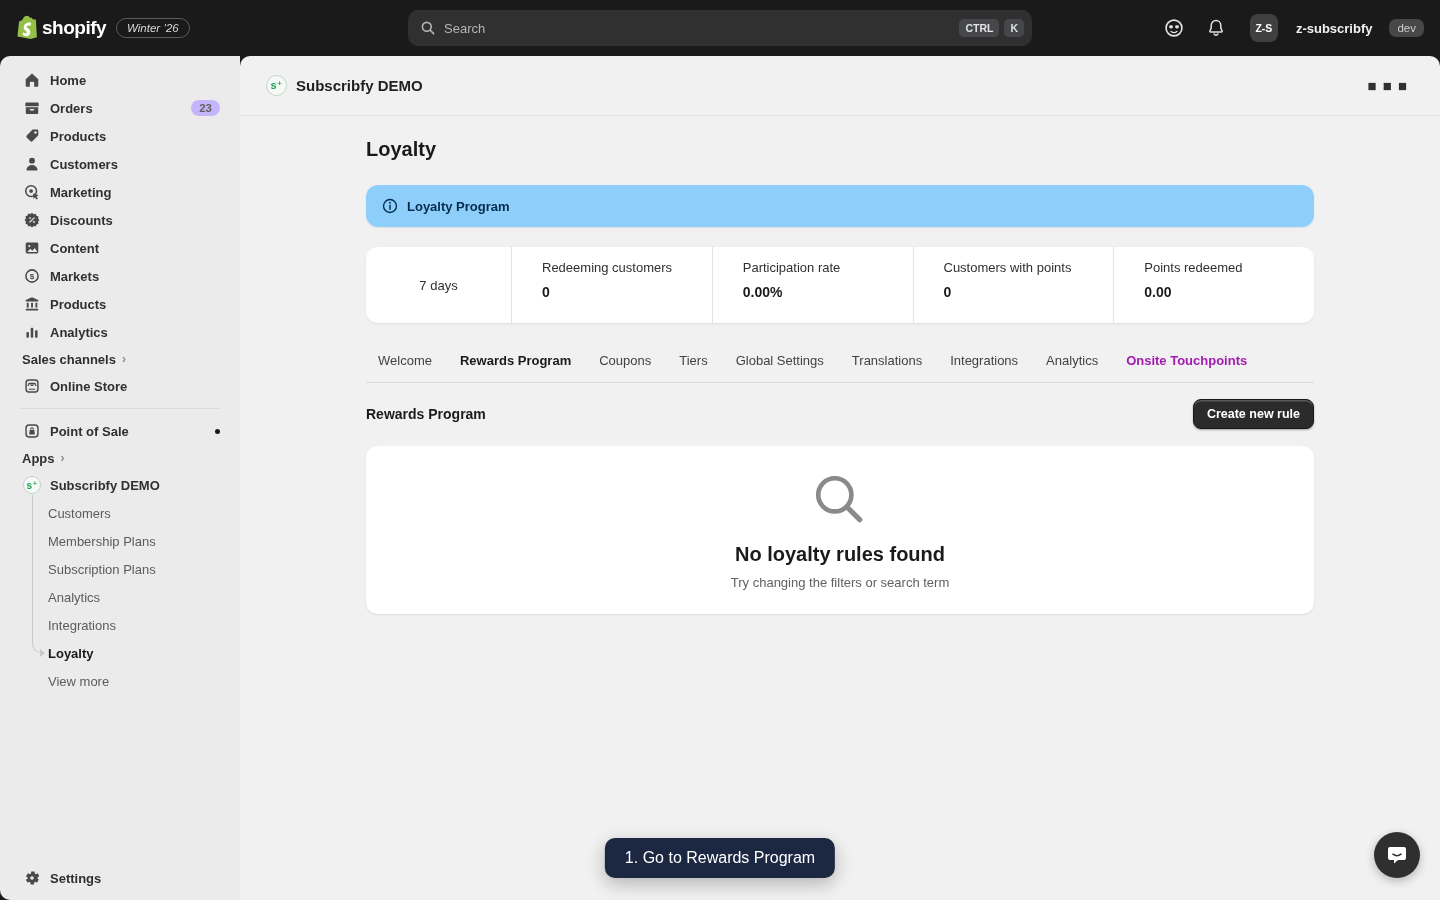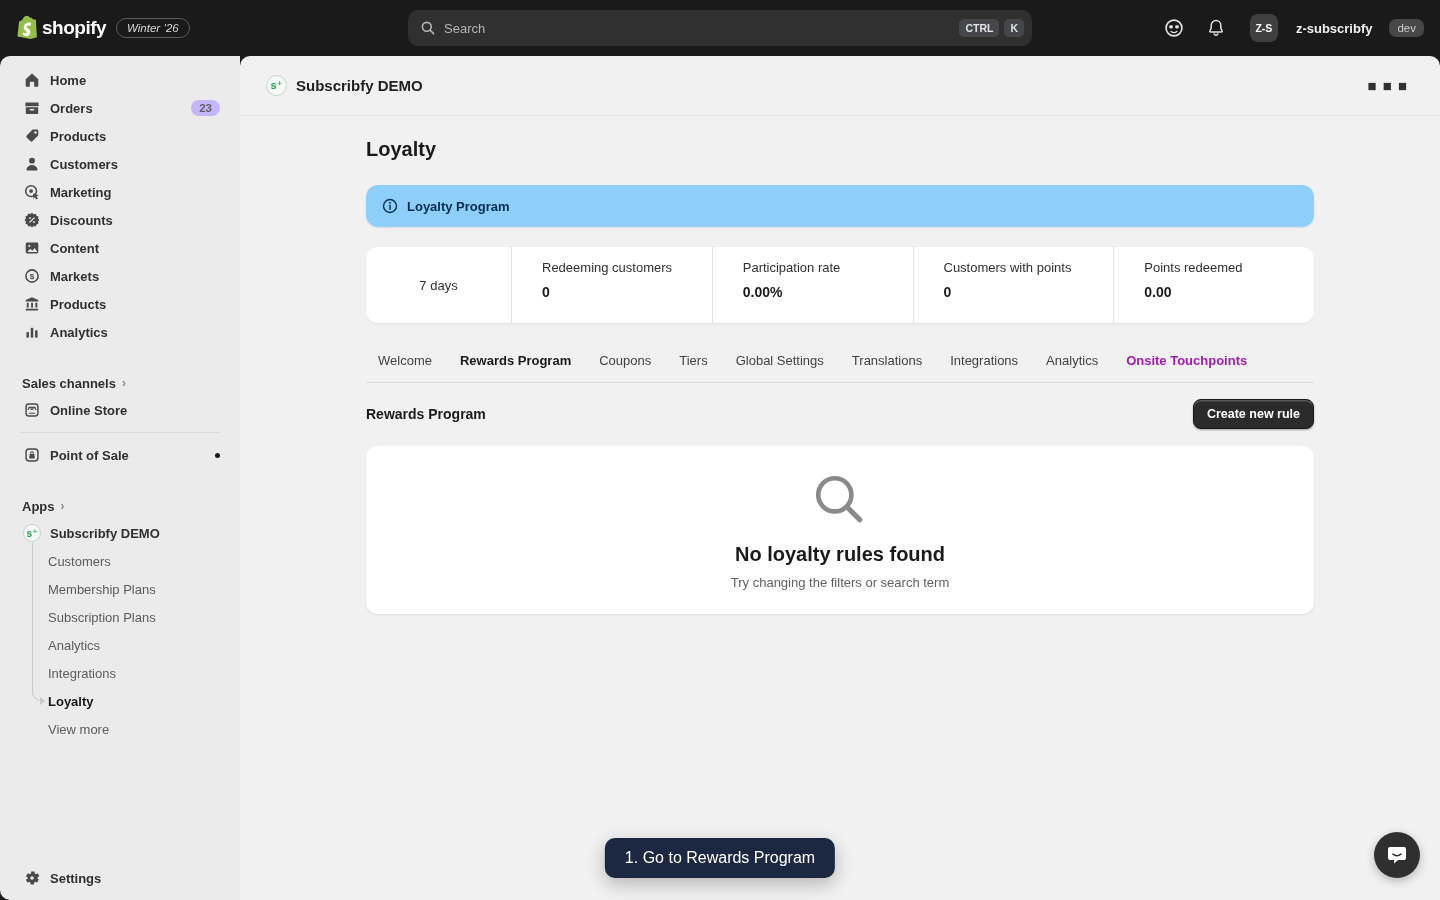--- a/index.html
+++ b/index.html
@@ -37,21 +37,21 @@
   
   .sidebar { width:240px; background:#ebebeb; border-radius:10px 0 0 10px;
     display:flex; flex-direction:column; padding:10px 12px 8px 12px; }
   .srow { height:28px; display:flex; align-items:center; padding:0 8px 0 10px;
     border-radius:8px; cursor:pointer; }
   .sic { width:20px; display:flex; justify-content:center; margin-right:8px; flex:none; }
   .slabel { font-size:13px; font-weight:600; color:#303030; }
   .count-badge { margin-left:auto; background:#c4b5fd; color:#616161; font-size:11.5px;
     font-weight:600; border-radius:8px; padding:2px 8px; }
   .sec-head { height:26px; display:flex; align-items:center; padding:0 8px 0 10px;
-    margin-top:24px; cursor:pointer; }
+    margin-top:0; cursor:pointer; }
   .sec-head .slabel { font-weight:600; }
   .chev { color:#8a8a8a; font-size:12px; margin-left:6px; font-weight:700; }
   .divider { height:1px; background:#dcdcdc; margin:8px 8px; }
   .pos-dot { margin-left:auto; width:5px; height:5px; border-radius:50%; background:#1a1a1a; }
   .app-badge { width:18px; height:18px; border-radius:50%; border:1px solid #c3d4c8;
     background:#f6faf7; color:#1f9e54; font-size:10px; font-weight:700;
     display:flex; align-items:center; justify-content:center; flex:none; }
   .app-sublist { position:relative; }
   .subitem { height:28px; display:flex; align-items:center; padding-left:36px;
     border-radius:8px; cursor:pointer; }

